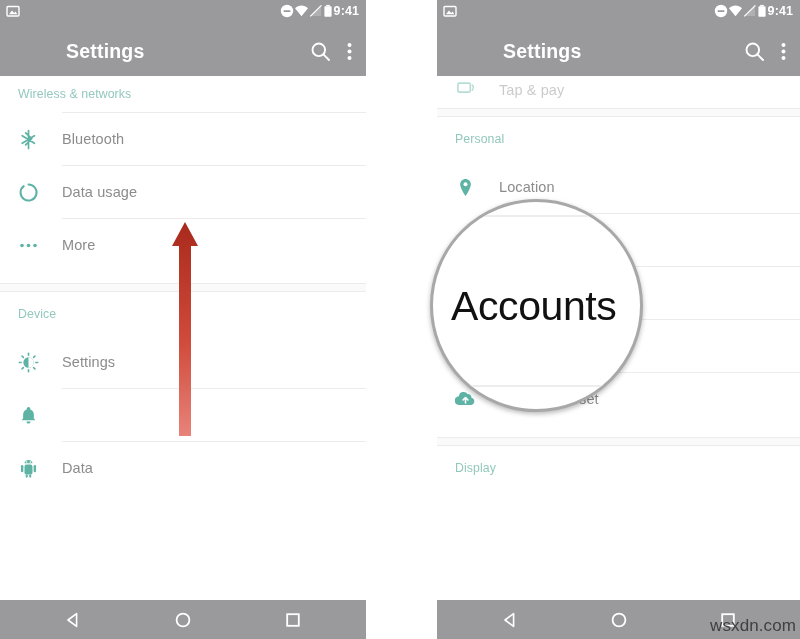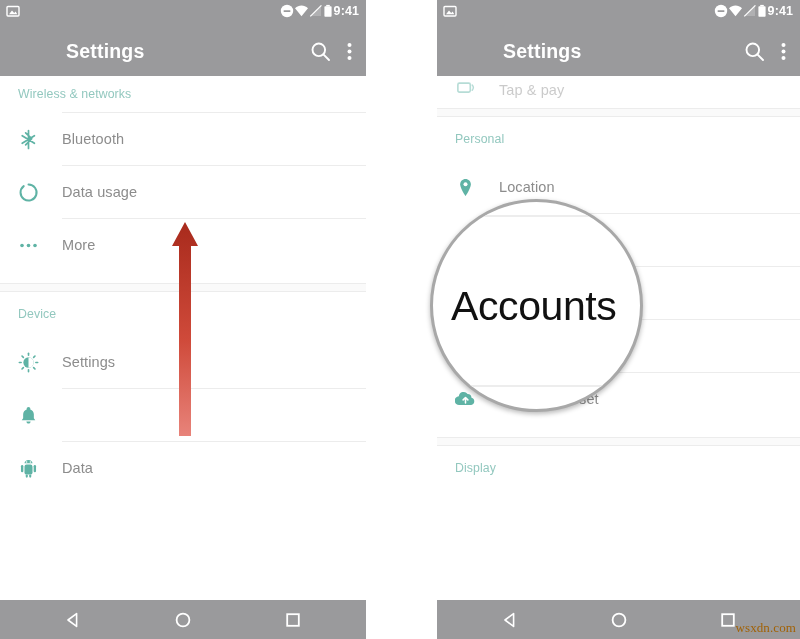--- a/index.html
+++ b/index.html
@@ -175,23 +175,23 @@
     color: #111111;
     letter-spacing: -0.4px;
     white-space: nowrap;
   }
 
   
   #watermark {
     position: absolute;
     right: 4px;
     bottom: 3px;
-    font-size: 13px;
-    color: #a16207;
-    font-family: Liberation Serif, serif;
+    font-size: 17px;
+    color: #404040;
+    font-family: Liberation Sans, sans-serif;
     z-index: 20;
     letter-spacing: .1px;
   }
 </style>
 </head>
 <body>
 
 <div class="screens">
 
   <div class="phone" id="phone-left">

